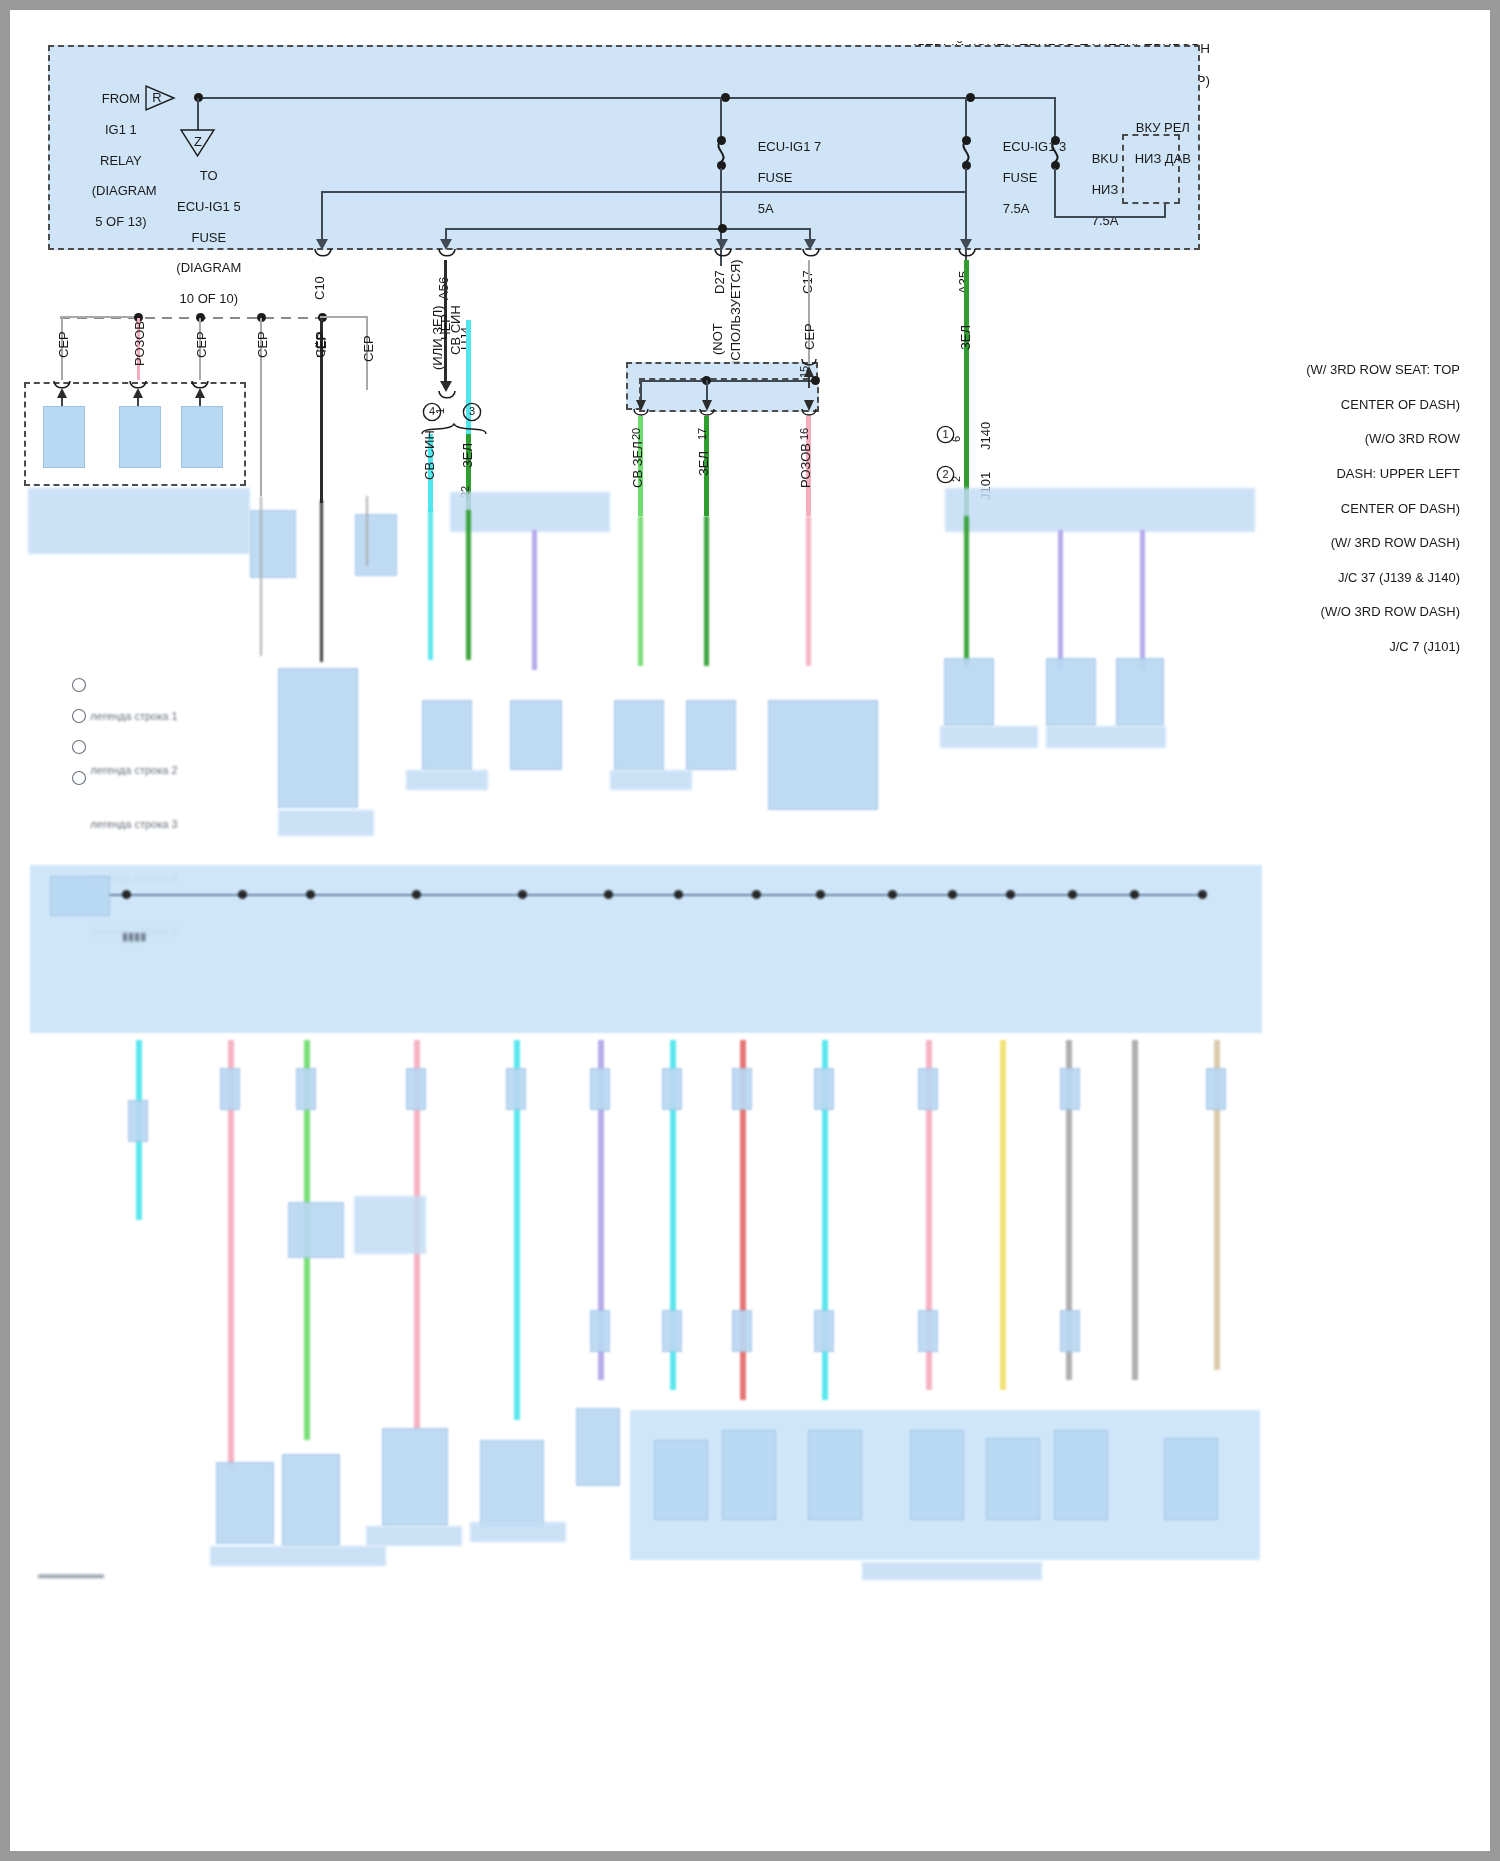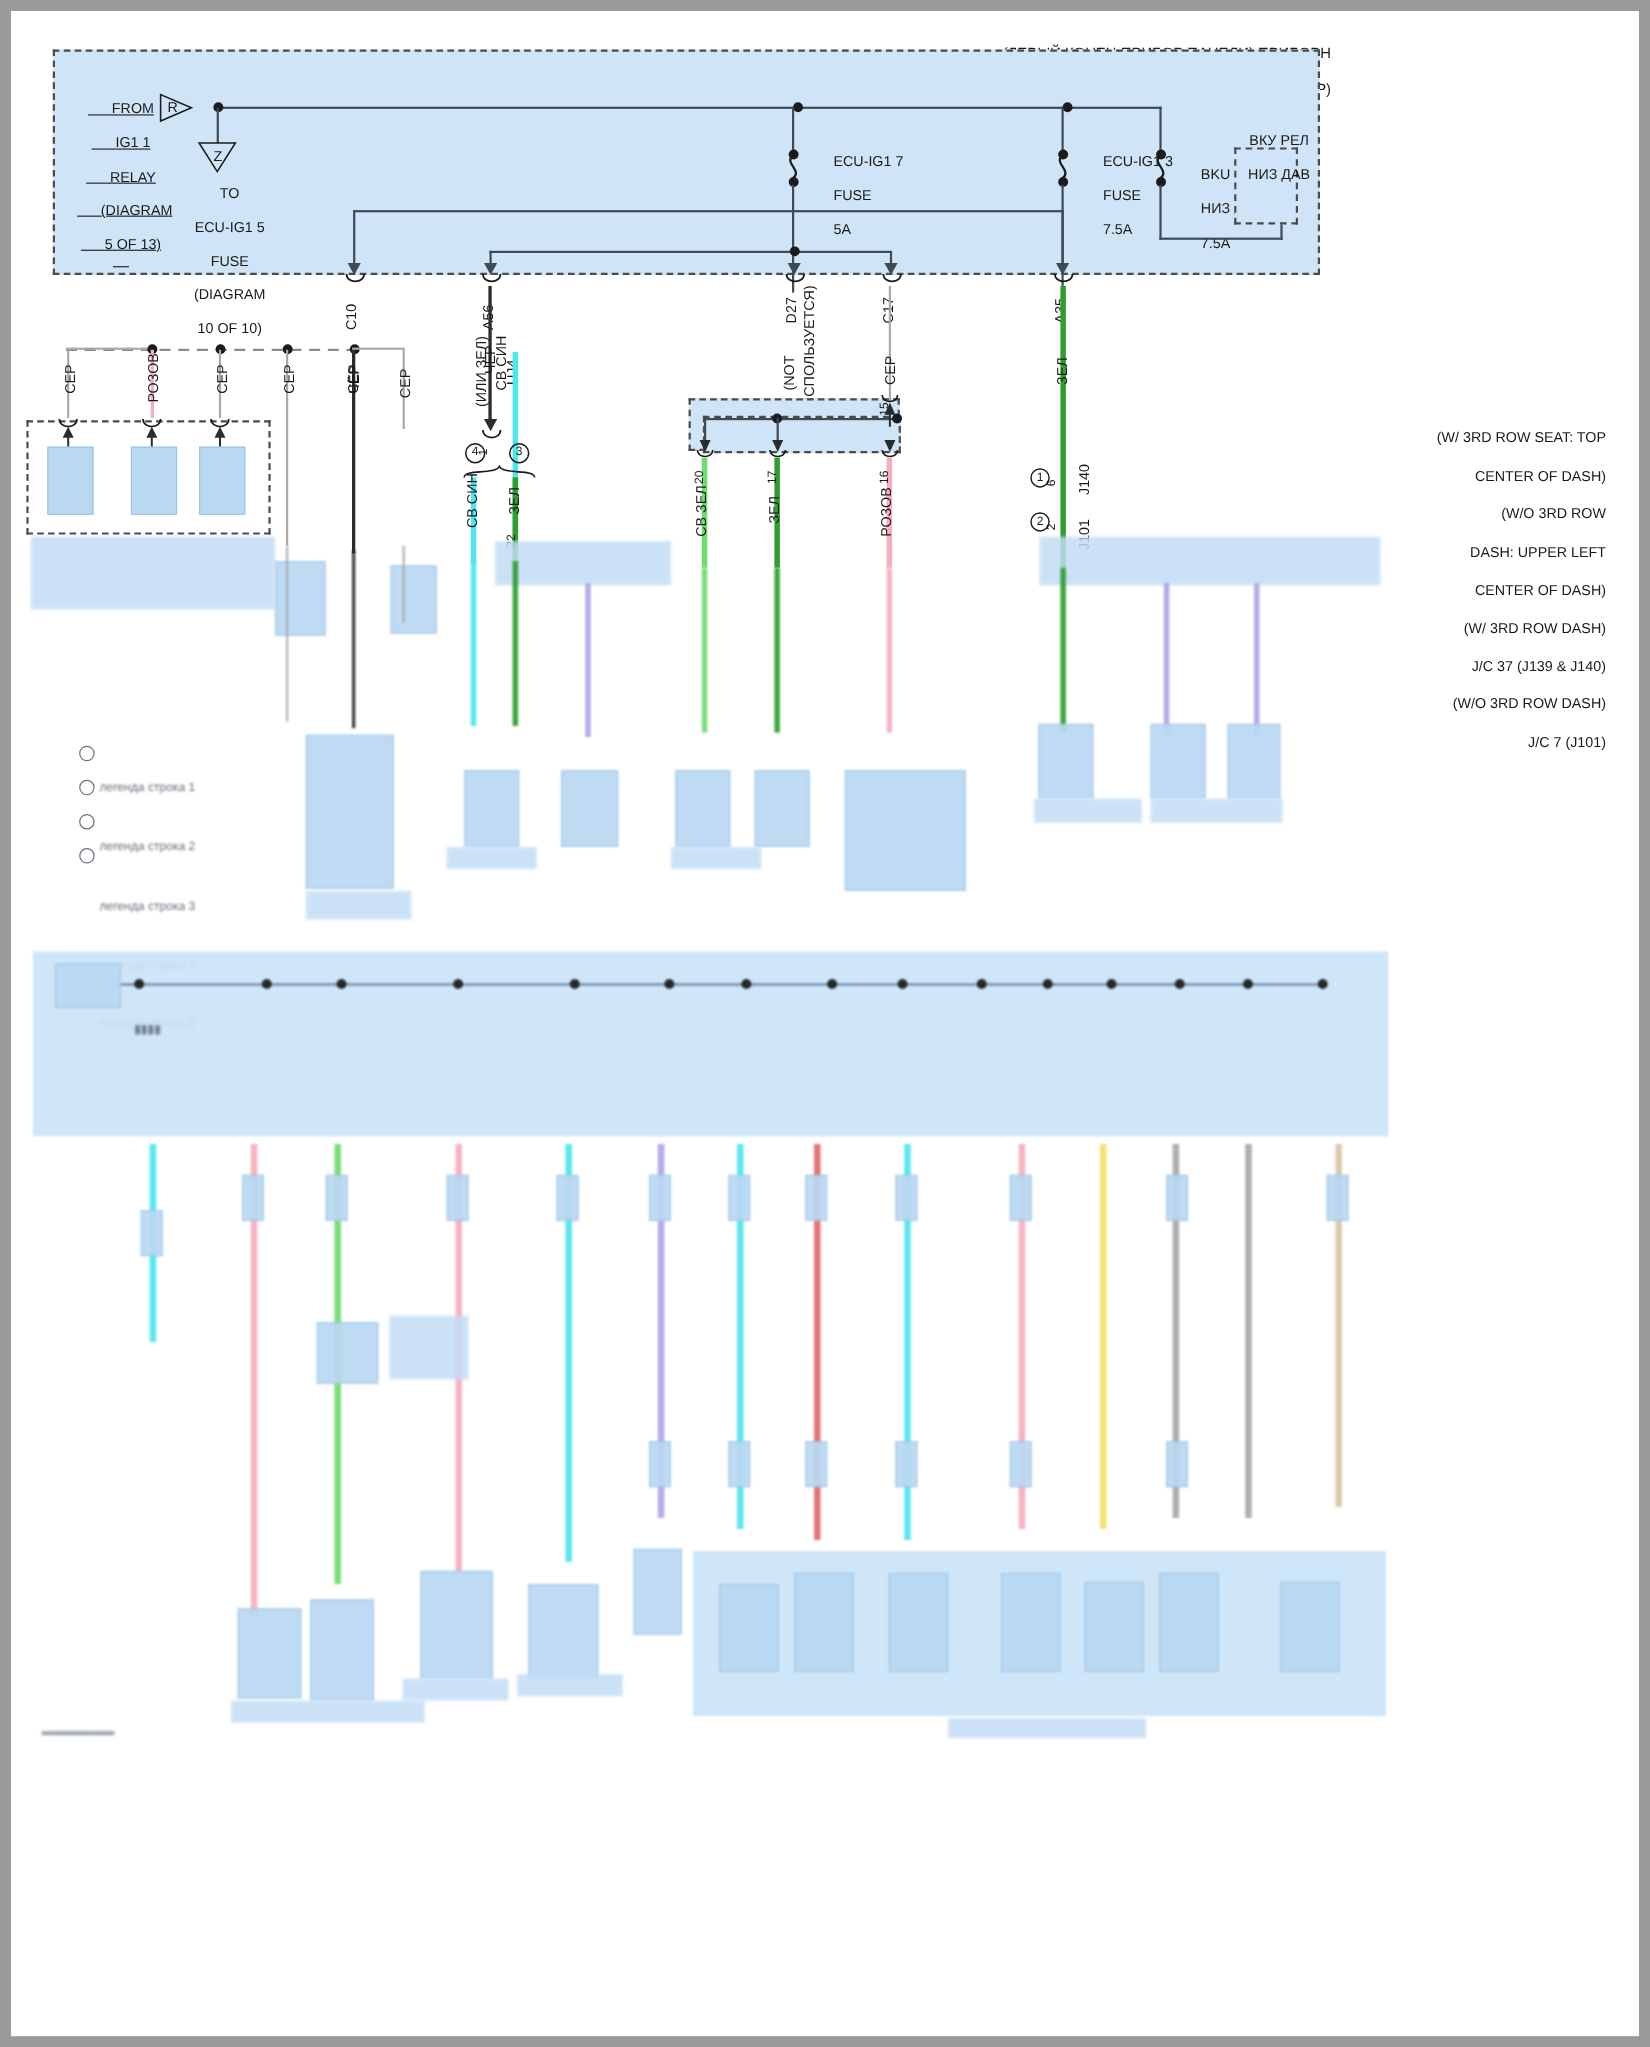--- a/index.html
+++ b/index.html
@@ -66,21 +66,21 @@
       <span>ПАНЕЛЬ (БЛОК РЕЛЕ-ПРЕДОХР)</span>
     </div>
 
     <div class="box-dash" style="left:38px;top:35px;width:1152px;height:205px;"></div>
 
     <div class="wire hw" style="left:188px;top:87px;width:858px;"></div>
     <div class="dot" style="left:184px;top:83px;"></div>
     <div class="dot" style="left:711px;top:83px;"></div>
     <div class="dot" style="left:956px;top:83px;"></div>
 
-    <div class="t tc" style="left:60px;top:66px;width:80px;text-decoration:underline;">
+    <div class="t tc" style="left:60px;top:66px;width:80px;">
       <span>FROM</span><br>
       <span>IG1 1</span><br>
       <span>RELAY</span><br>
       <span>(DIAGRAM</span><br>
       <span>5 OF 13)</span>
     </div>
 
     <svg style="left:136px;top:76px;" width="54" height="24">
       <polygon points="0,0 0,24 28,12" fill="#cfe4f7" stroke="#1b1b1b" stroke-width="1.4"></polygon>
     </svg>
@@ -345,21 +345,21 @@
       <circle cx="9.5" cy="9.5" r="8.2" fill="none" stroke="#1b1b1b" stroke-width="1.3"></circle>
       </svg>
     <div class="t tc tiny" style="left:926px;top:418px;width:19px;">1</div>
     <div class="vert tiny" style="left:940px;top:432px;">6</div>
     <svg style="left:926px;top:455px;" width="19" height="19">
       <circle cx="9.5" cy="9.5" r="8.2" fill="none" stroke="#1b1b1b" stroke-width="1.3"></circle>
       </svg>
     <div class="t tc tiny" style="left:926px;top:458px;width:19px;">2</div>
     <div class="vert tiny" style="left:940px;top:472px;">2</div>
 
-    <div class="t tr" style="left:1010px;top:362px;width:440px;line-height:1.33;font-size:13px;">
+    <div class="t tr" style="left:1010px;top:334px;width:440px;line-height:1.33;font-size:13px;">
       <span>(W/ 3RD ROW SEAT: TOP</span><br>
       <span>CENTER OF DASH)</span><br>
       <span>(W/O 3RD ROW</span><br>
       <span>DASH: UPPER LEFT</span><br>
       <span>CENTER OF DASH)</span><br>
       <span>(W/ 3RD ROW DASH)</span><br>
       <span>J/C 37 (J139 &amp; J140)</span><br>
       <span>(W/O 3RD ROW DASH)</span><br>
       <span>J/C 7 (J101)</span>
     </div>

